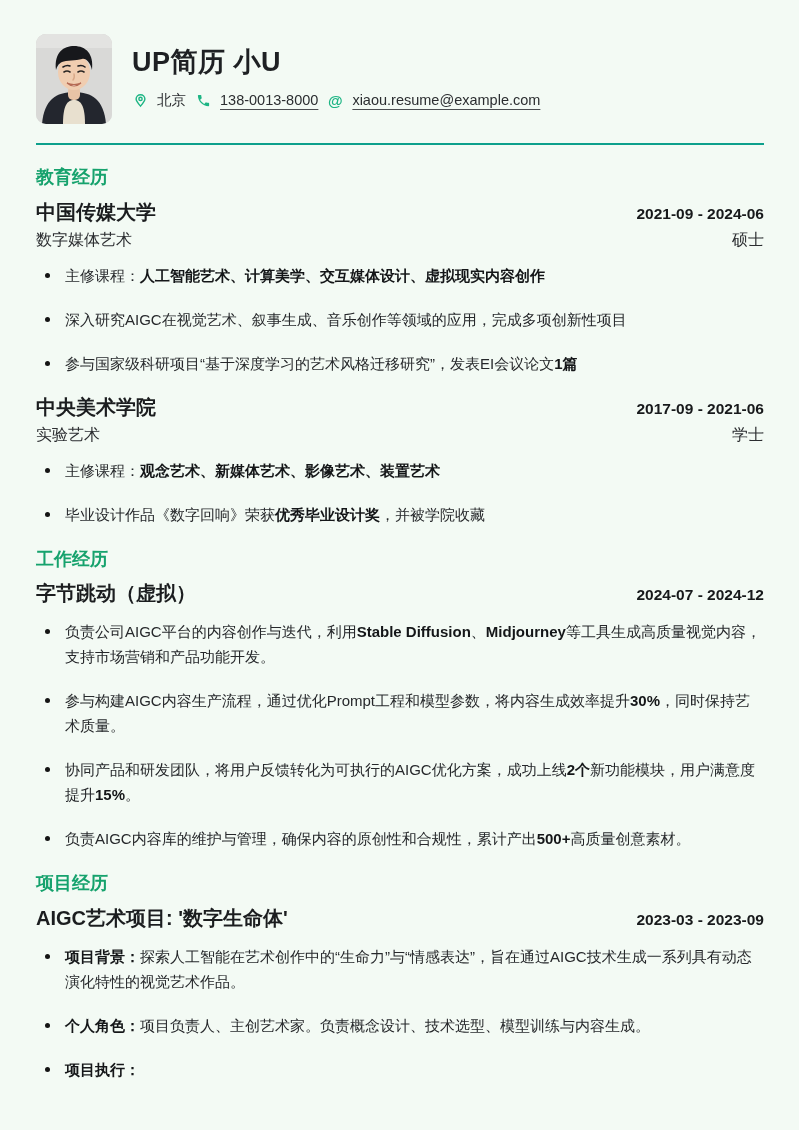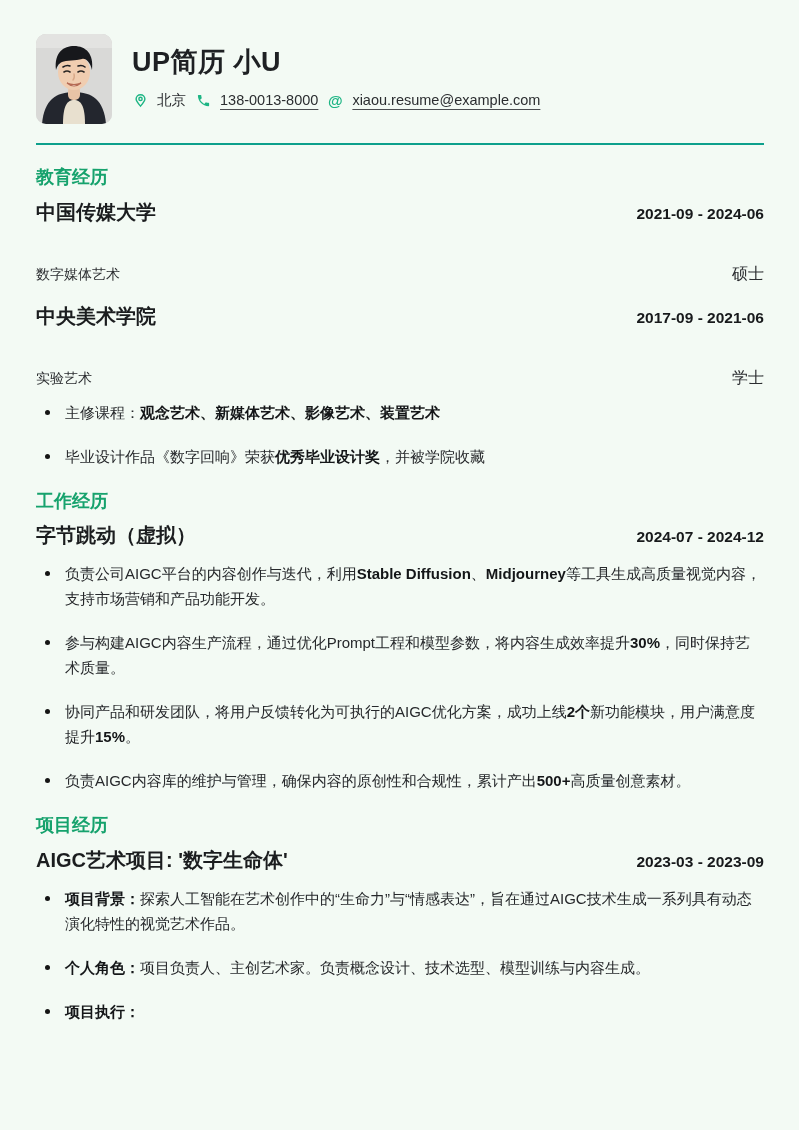--- a/index.html
+++ b/index.html
@@ -27,21 +27,21 @@
   .divider{margin-top:19px;border-bottom:2px solid #0da08c;}
   
   .resume-section{margin-top:21px;}
   .section-title{font-size:18px;font-weight:700;line-height:1.25;}
   .entry{margin-top:9px;}
   .entry + .entry{margin-top:17px;}
   .row{display:flex;justify-content:space-between;align-items:baseline;}
   .org{font-size:20px;font-weight:700;color:#1b1d1f;line-height:1.45;}
   .date{font-size:15.5px;font-weight:700;color:#17191b;white-space:nowrap;}
   .subrow{display:flex;justify-content:space-between;align-items:baseline;margin-top:1px;}
-  .role{font-size:14px;color:#2b2d30;line-height:1.5;margin-top:36px;}
+  .role{font-size:16px;color:#2b2d30;line-height:1.5;}
   .degree{font-size:16px;color:#2b2d30;}
   ul.bullets{list-style:none;margin:11px 0 0 0;padding:0;}
   ul.bullets li{
     position:relative;padding-left:29px;margin-bottom:19px;
     font-size:15px;line-height:25px;color:#26282b;
   }
   ul.bullets li:last-child{margin-bottom:0;}
   ul.bullets li::before{
     content:"";position:absolute;left:9px;top:10px;width:5px;height:5px;border-radius:50%;background:#141414;
   }
@@ -108,20 +108,25 @@
         <div class="section-title" style="color: rgb(22, 162, 109);">教育经历</div>
         <div class="entry">
           <div class="row">
             <div class="org">中国传媒大学</div>
             <div class="date">2021-09 - 2024-06</div>
           </div>
           <div class="subrow">
             <div class="role">数字媒体艺术</div>
             <div class="degree">硕士</div>
           </div>
+          <ul class="bullets">
+            <li><span>主修课程：</span><b>人工智能艺术、计算美学、交互媒体设计、虚拟现实内容创作</b></li>
+            <li><span>深入研究AIGC在视觉艺术、叙事生成、音乐创作等领域的应用，完成多项创新性项目</span></li>
+            <li><span>参与国家级科研项目“基于深度学习的艺术风格迁移研究”，发表EI会议论文</span><b>1篇</b></li>
+          </ul>
         </div>
         <div class="entry">
           <div class="row">
             <div class="org">中央美术学院</div>
             <div class="date">2017-09 - 2021-06</div>
           </div>
           <div class="subrow">
             <div class="role">实验艺术</div>
             <div class="degree">学士</div>
           </div>

